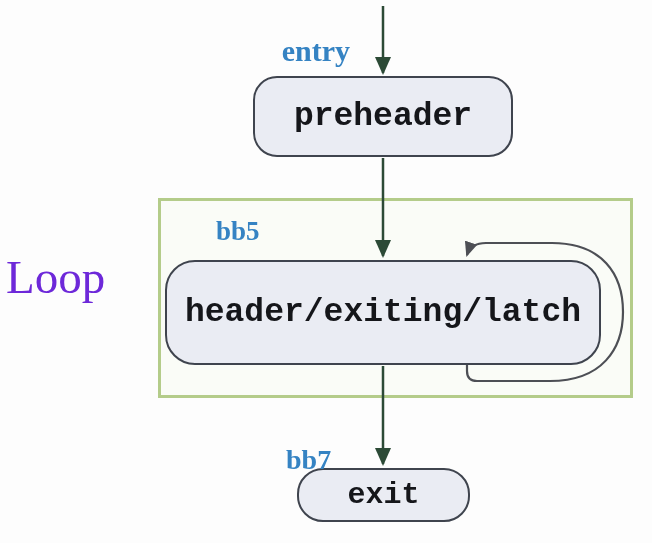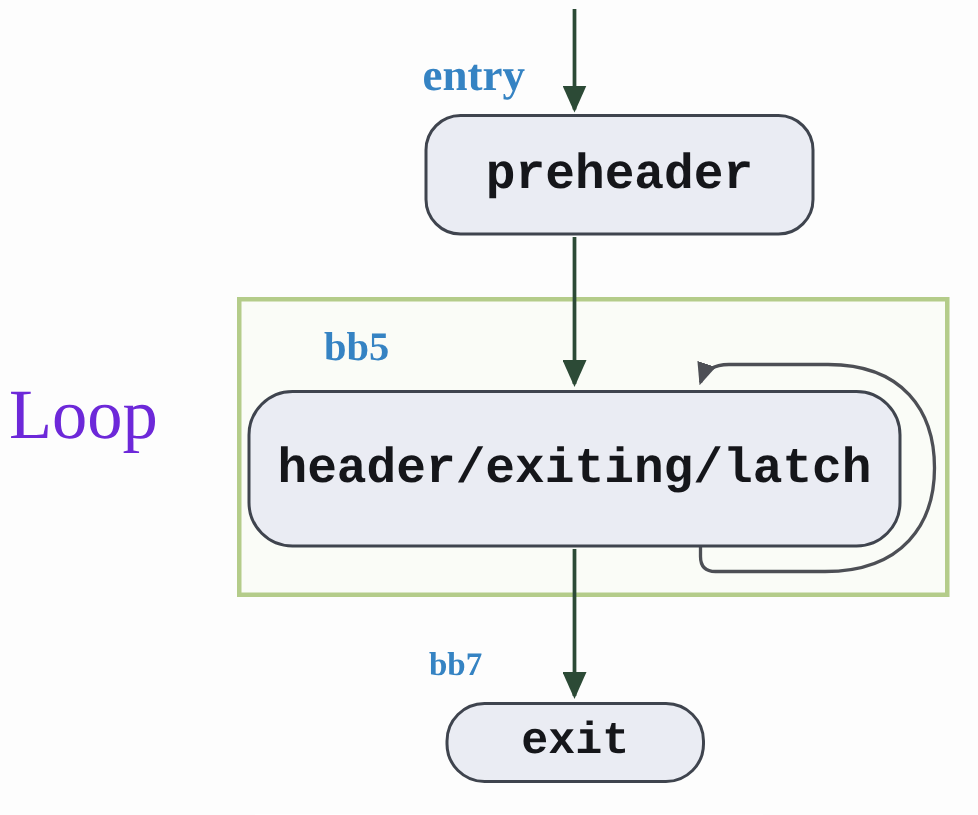--- a/index.html
+++ b/index.html
@@ -46,21 +46,20 @@
   .node-text {
     font-family: "Liberation Mono", "DejaVu Sans Mono", monospace;
     font-weight: bold;
     color: #15161a;
     white-space: nowrap;
   }
   .node-preheader {
     left: 253px; top: 76px;
     width: 260px; height: 81px;
     border-radius: 24px;
-    margin-left: 30px;
   }
   .node-preheader .node-text { font-size: 33px; }
   .node-body {
     left: 165px; top: 260px;
     width: 436px; height: 105px;
     border-radius: 30px;
   }
   .node-body .node-text { font-size: 33px; }
   .node-exit {
     left: 297px; top: 468px;
@@ -71,21 +70,21 @@
   
   .edge-label {
     font-family: "Liberation Serif", "DejaVu Serif", serif;
     font-weight: bold;
     color: #3583c3;
     z-index: 4;
     white-space: nowrap;
   }
   .label-entry { left: 255px; top: 34px; width: 95px; font-size: 30px; text-align: right; }
   .label-bb5   { left: 216px; top: 216px; font-size: 27px; }
-  .label-bb7   { left: 286px; top: 430px; font-size: 22px; }
+  .label-bb7   { left: 286px; top: 444px; font-size: 28px; }
   
   .region-label {
     left: 6px; top: 250px;
     font-family: "Liberation Serif", "DejaVu Serif", serif;
     font-weight: normal;
     font-size: 47px;
     color: #6d28d9;
     z-index: 4;
     white-space: nowrap;
   }

